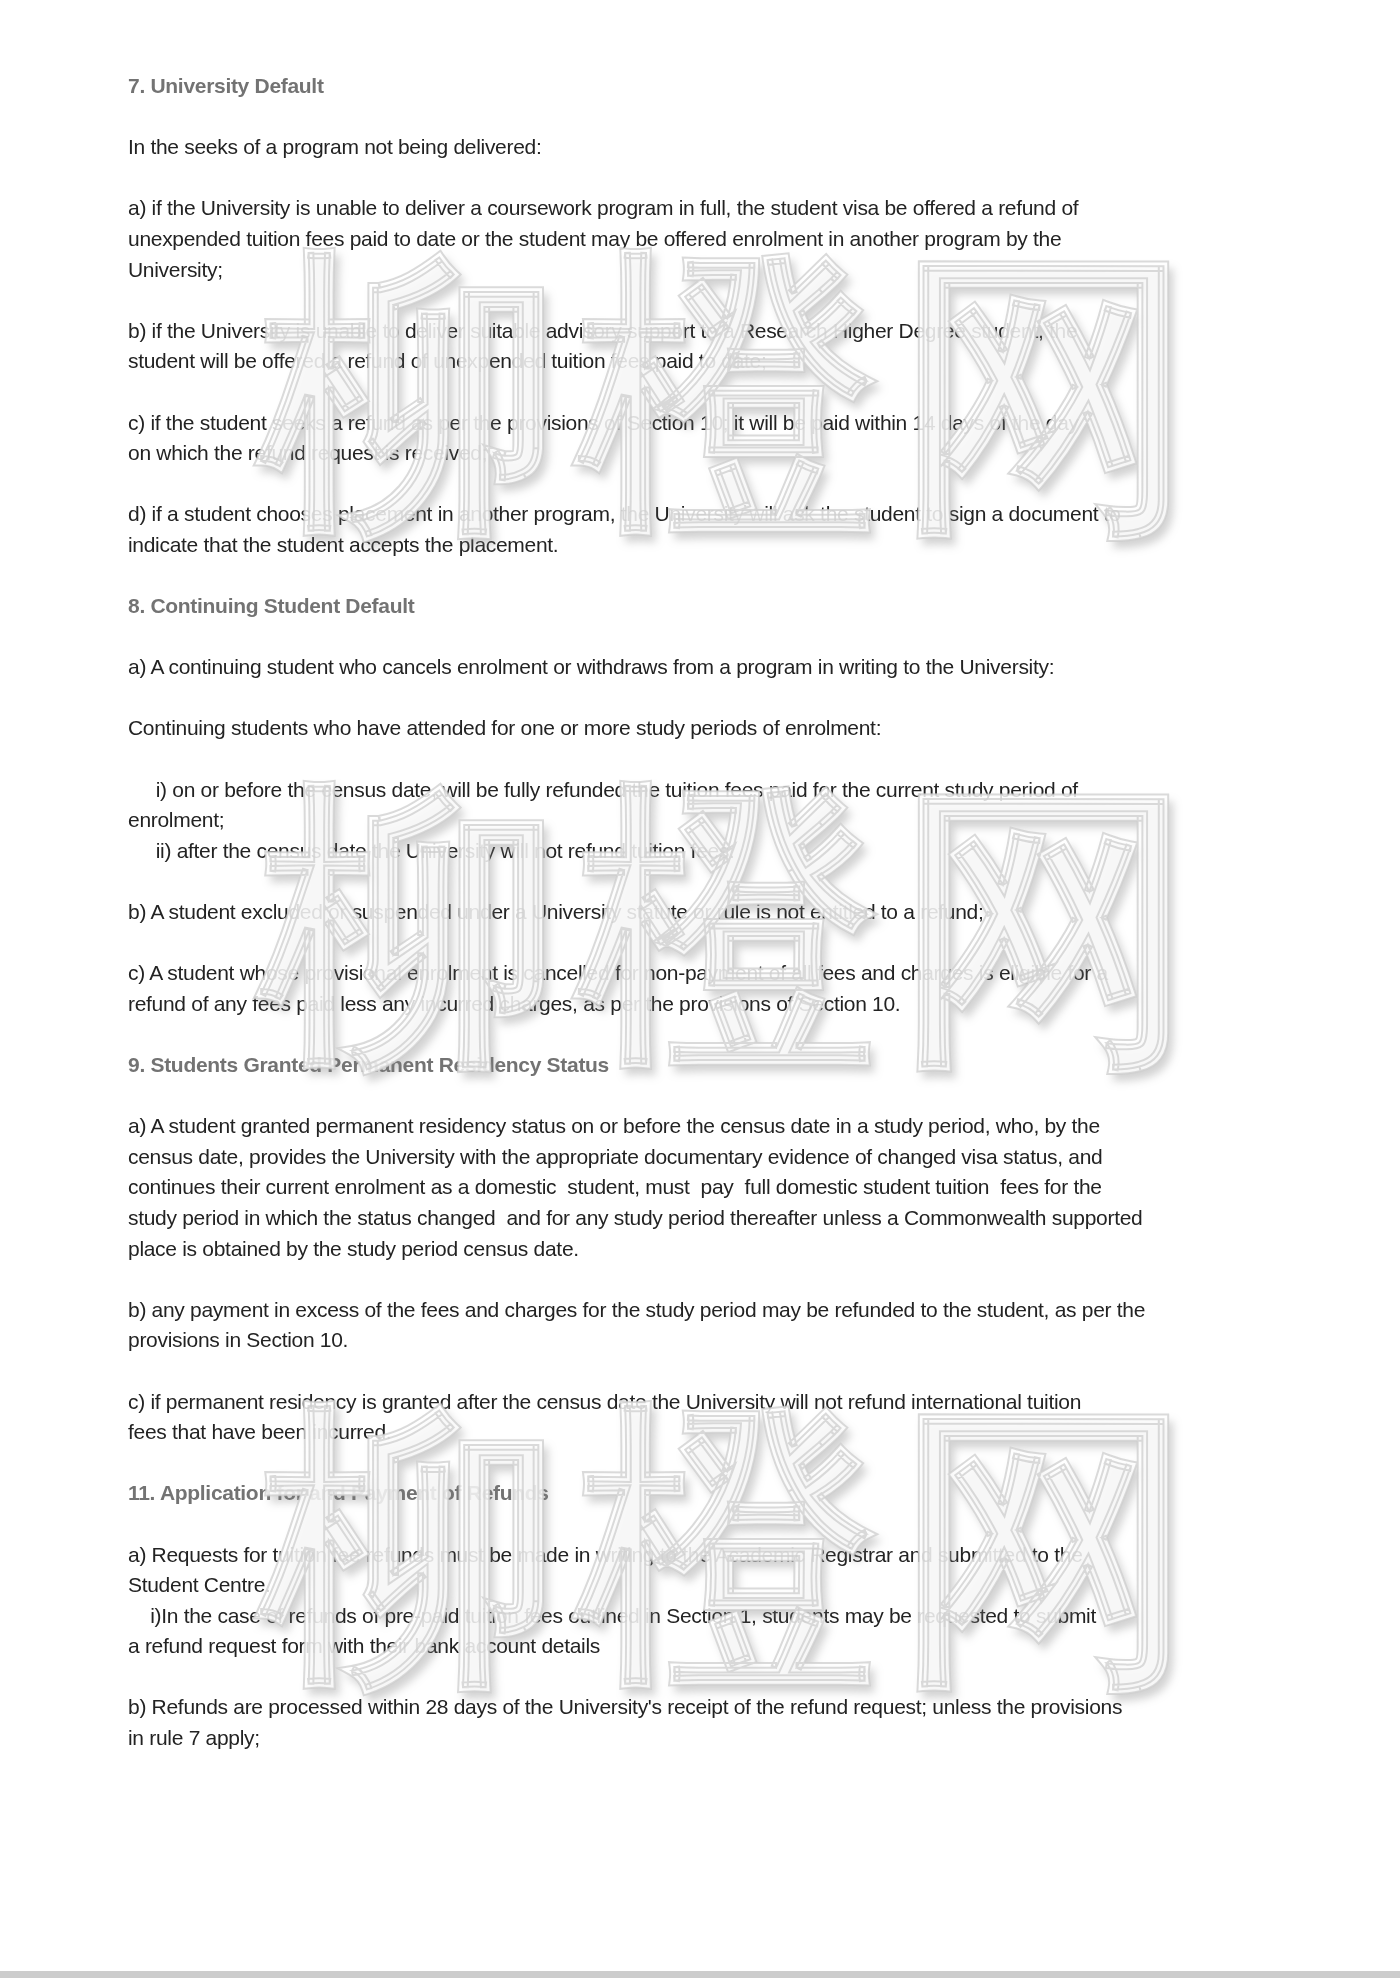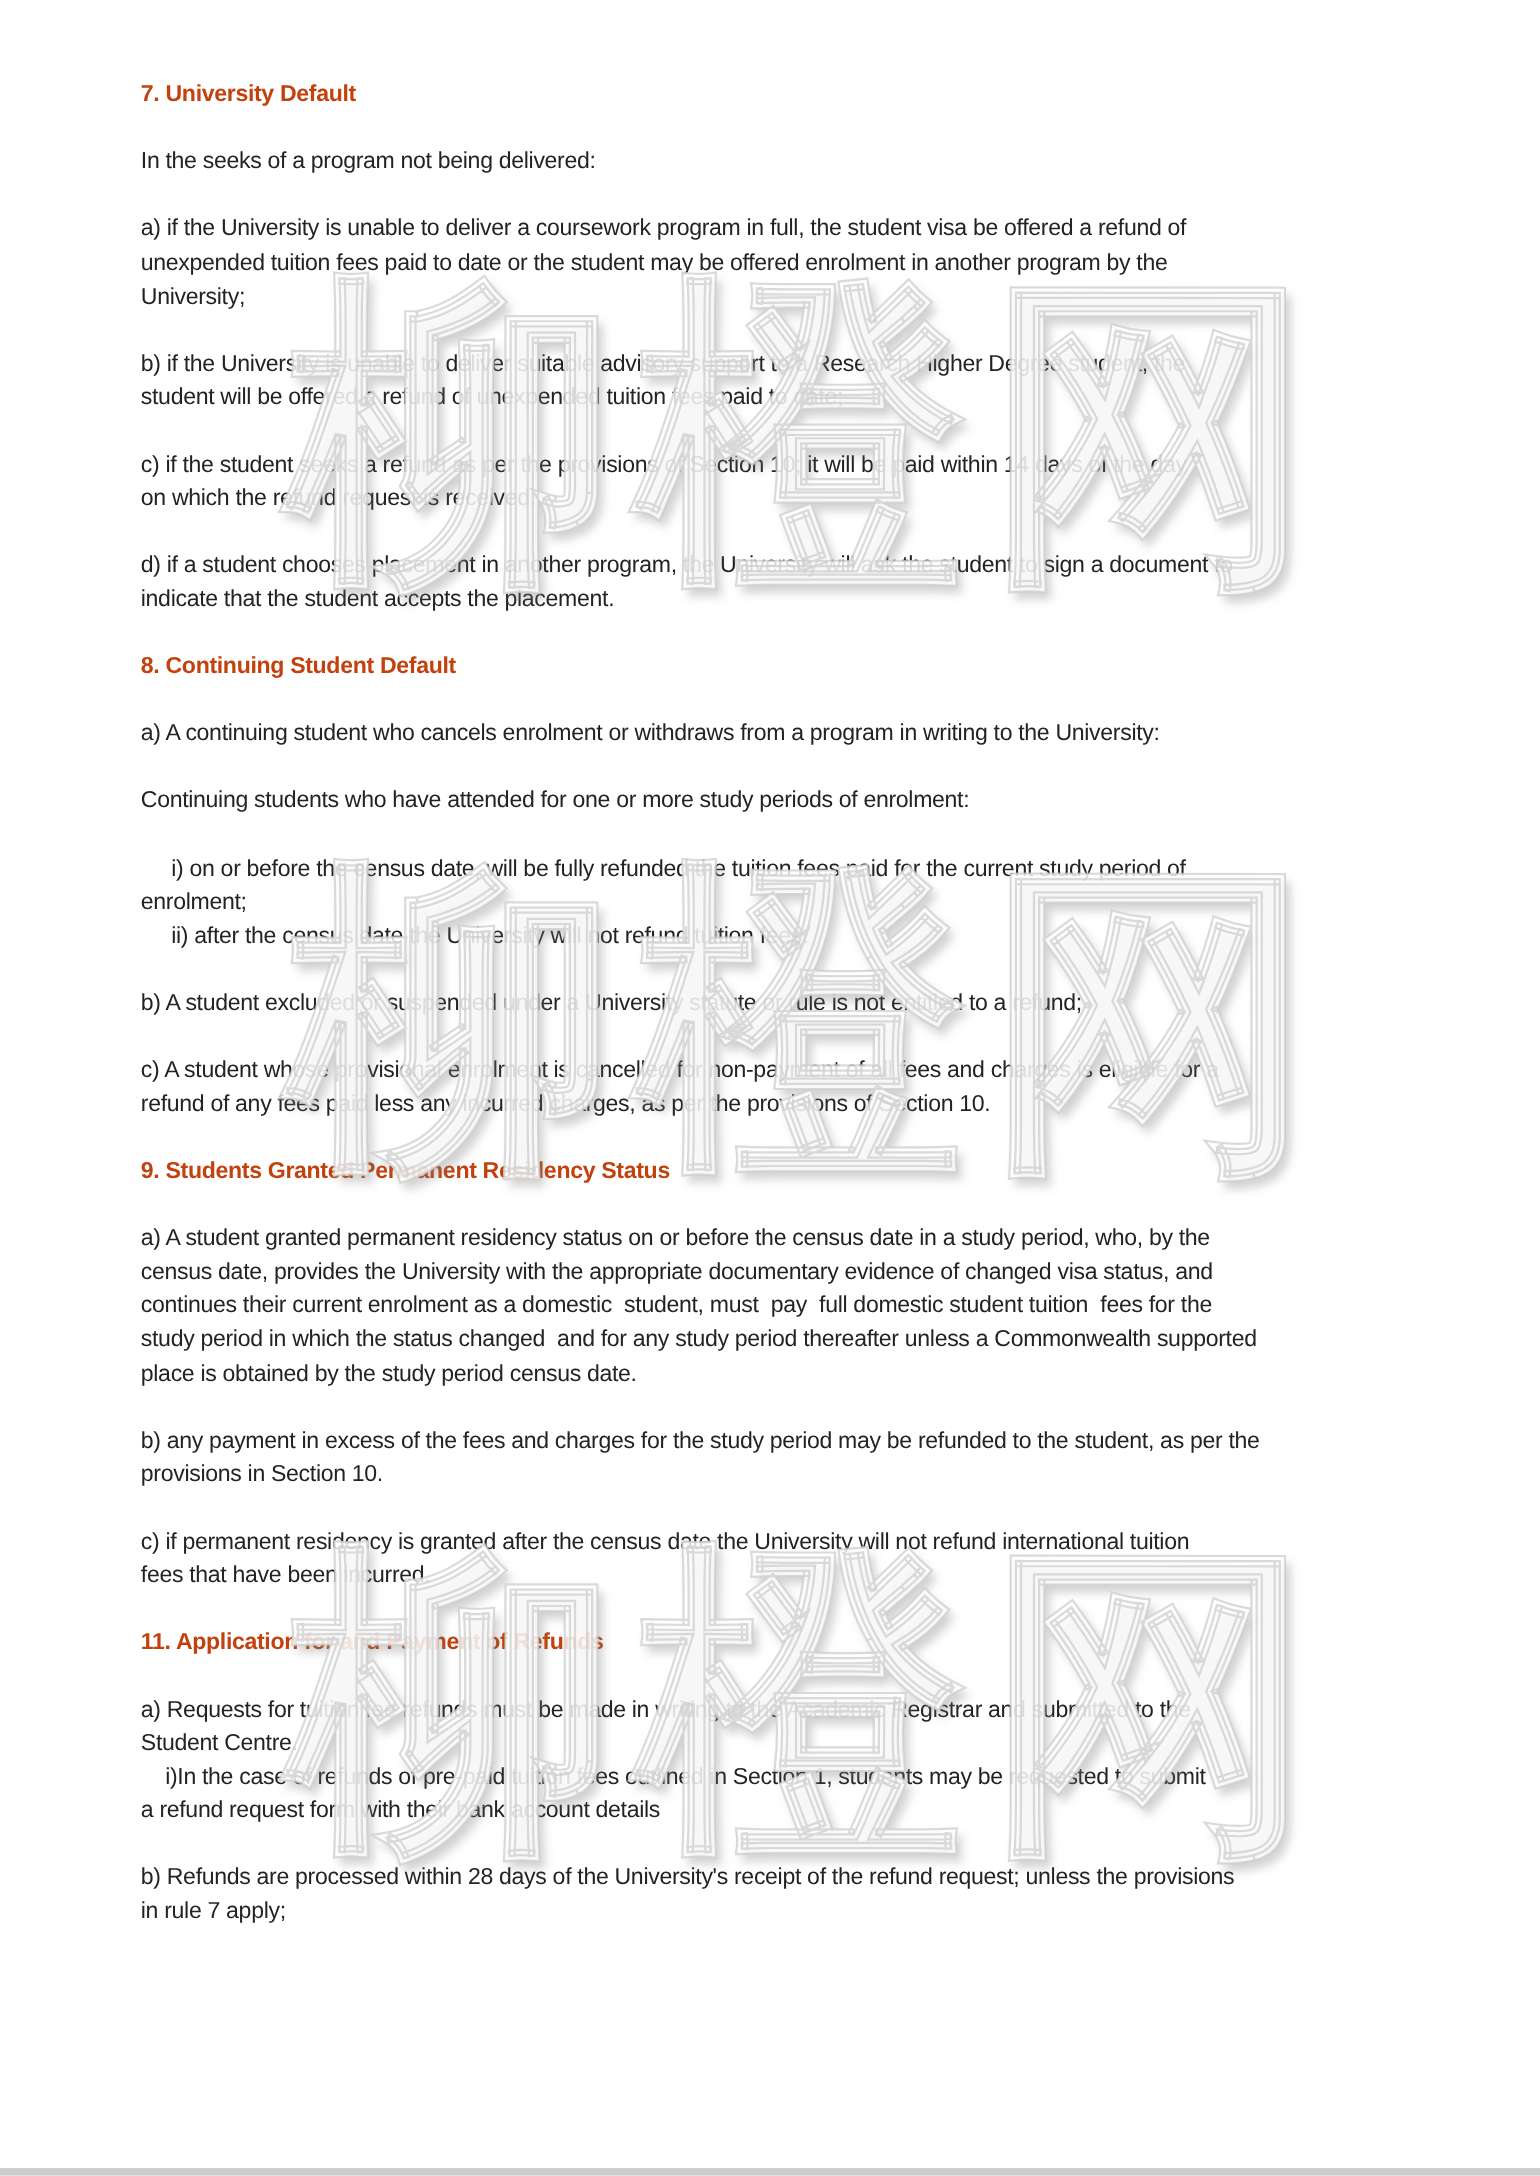--- a/index.html
+++ b/index.html
@@ -18,21 +18,21 @@
   }
   .doc {
     color: #232323;
     font-size: 21px;
     line-height: 30.6px;
     letter-spacing: -0.3px;
   }
   .section-heading {
     font-size: 21px;
     font-weight: bold;
-    color: #c2410c;
+    color: #737373;
     line-height: 30.6px;
     margin: 0 0 30.6px 0;
     white-space: pre;
   }
   .para {
     white-space: pre;           
     margin: 0 0 30.6px 0;
   }
   
   .watermark {

